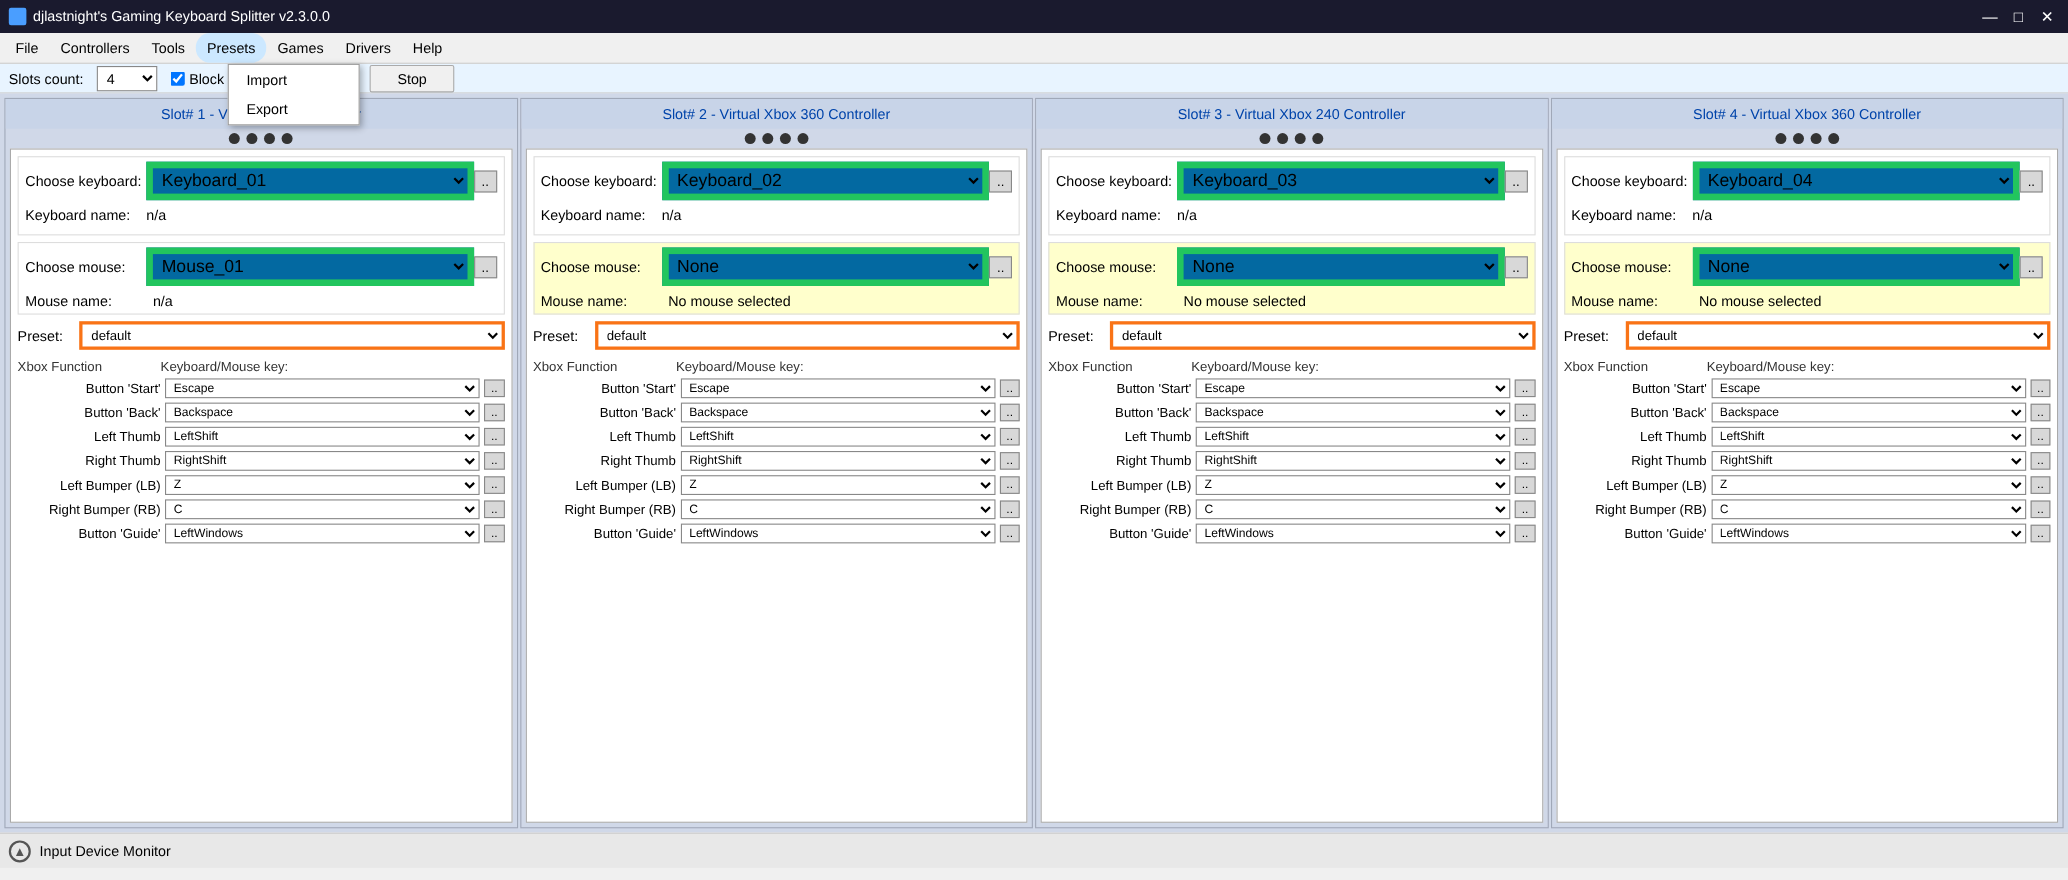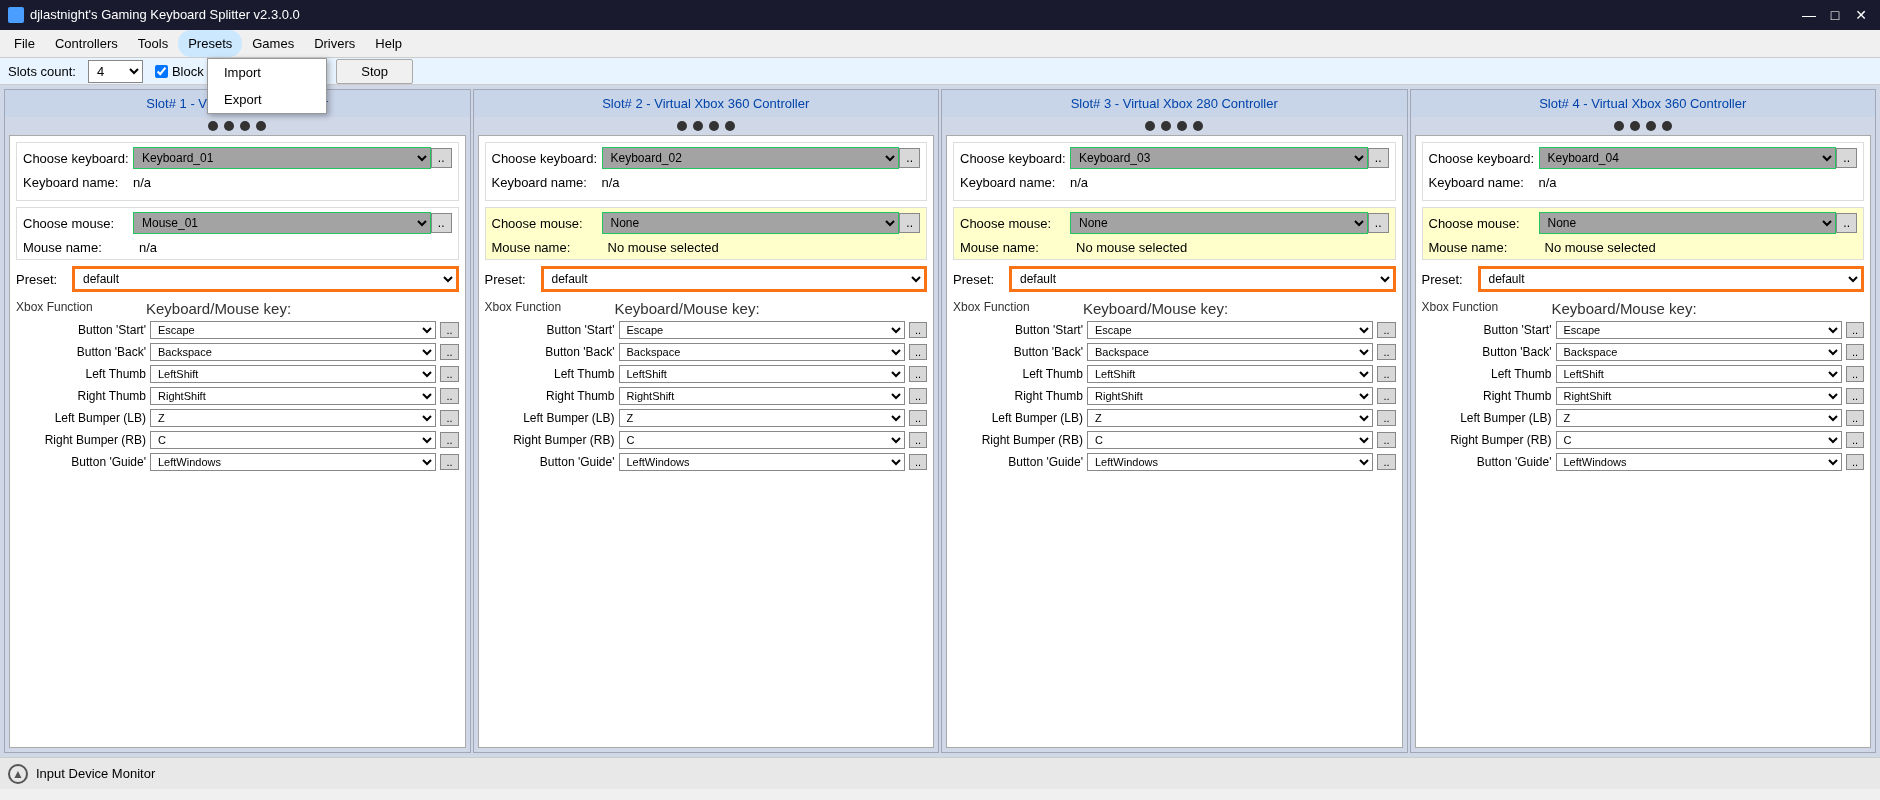--- a/index.html
+++ b/index.html
@@ -181,24 +181,24 @@
       align-items: center;
       margin-bottom: 6px;
       gap: 0;
     }
     .form-label {
       font-size: 13px;
       min-width: 110px;
     }
     .form-select {
       flex: 1;
-      background: #a3a3a3;
-      border: 1px solid #22c55e;
+      background: #0369a1;
+      border: 6px solid #22c55e;
       padding: 2px 4px;
-      font-size: 12px;
+      font-size: 16px;
       min-width: 0;
     }
     .form-btn-small {
       background: #d8d8d8;
       border: 1px solid #888;
       padding: 2px 6px;
       font-size: 12px;
       cursor: pointer;
       white-space: nowrap;
     }
@@ -229,21 +229,21 @@
 
     
     .mapping-headers {
       display: flex;
       font-size: 12px;
       font-weight: normal;
       margin-bottom: 4px;
       color: #333;
     }
     .col-function { flex: 0 0 130px; font-size: 12px; }
-    .col-key { flex: 1; font-size: 15px; }
+    .col-key { flex: 1; font-size: 12px; }
     .mapping-row {
       display: flex;
       align-items: center;
       margin-bottom: 4px;
       gap: 4px;
     }
     .mapping-function {
       flex: 0 0 130px;
       font-size: 12px;
       text-align: right;
@@ -532,21 +532,21 @@
         <div class="mapping-row">
         <span class="mapping-function">Button 'Guide'</span>
         <select class="mapping-key-select">
           <option>LeftWindows</option>
         </select>
         <button class="mapping-btn">..</button>
       </div>
       </div>
     </div>
     <div class="slot-panel">
-      <div class="slot-header">Slot# 3 - Virtual Xbox 280 Controller</div>
+      <div class="slot-header">Slot# 3 - Virtual Xbox 240 Controller</div>
       <div class="slot-dots">
         <div class="dot"></div>
         <div class="dot"></div>
         <div class="dot"></div>
         <div class="dot"></div>
       </div>
       <div class="slot-body">
         <div class="keyboard-section">
           <div class="form-row">
       <span class="form-label">Choose keyboard:</span>

